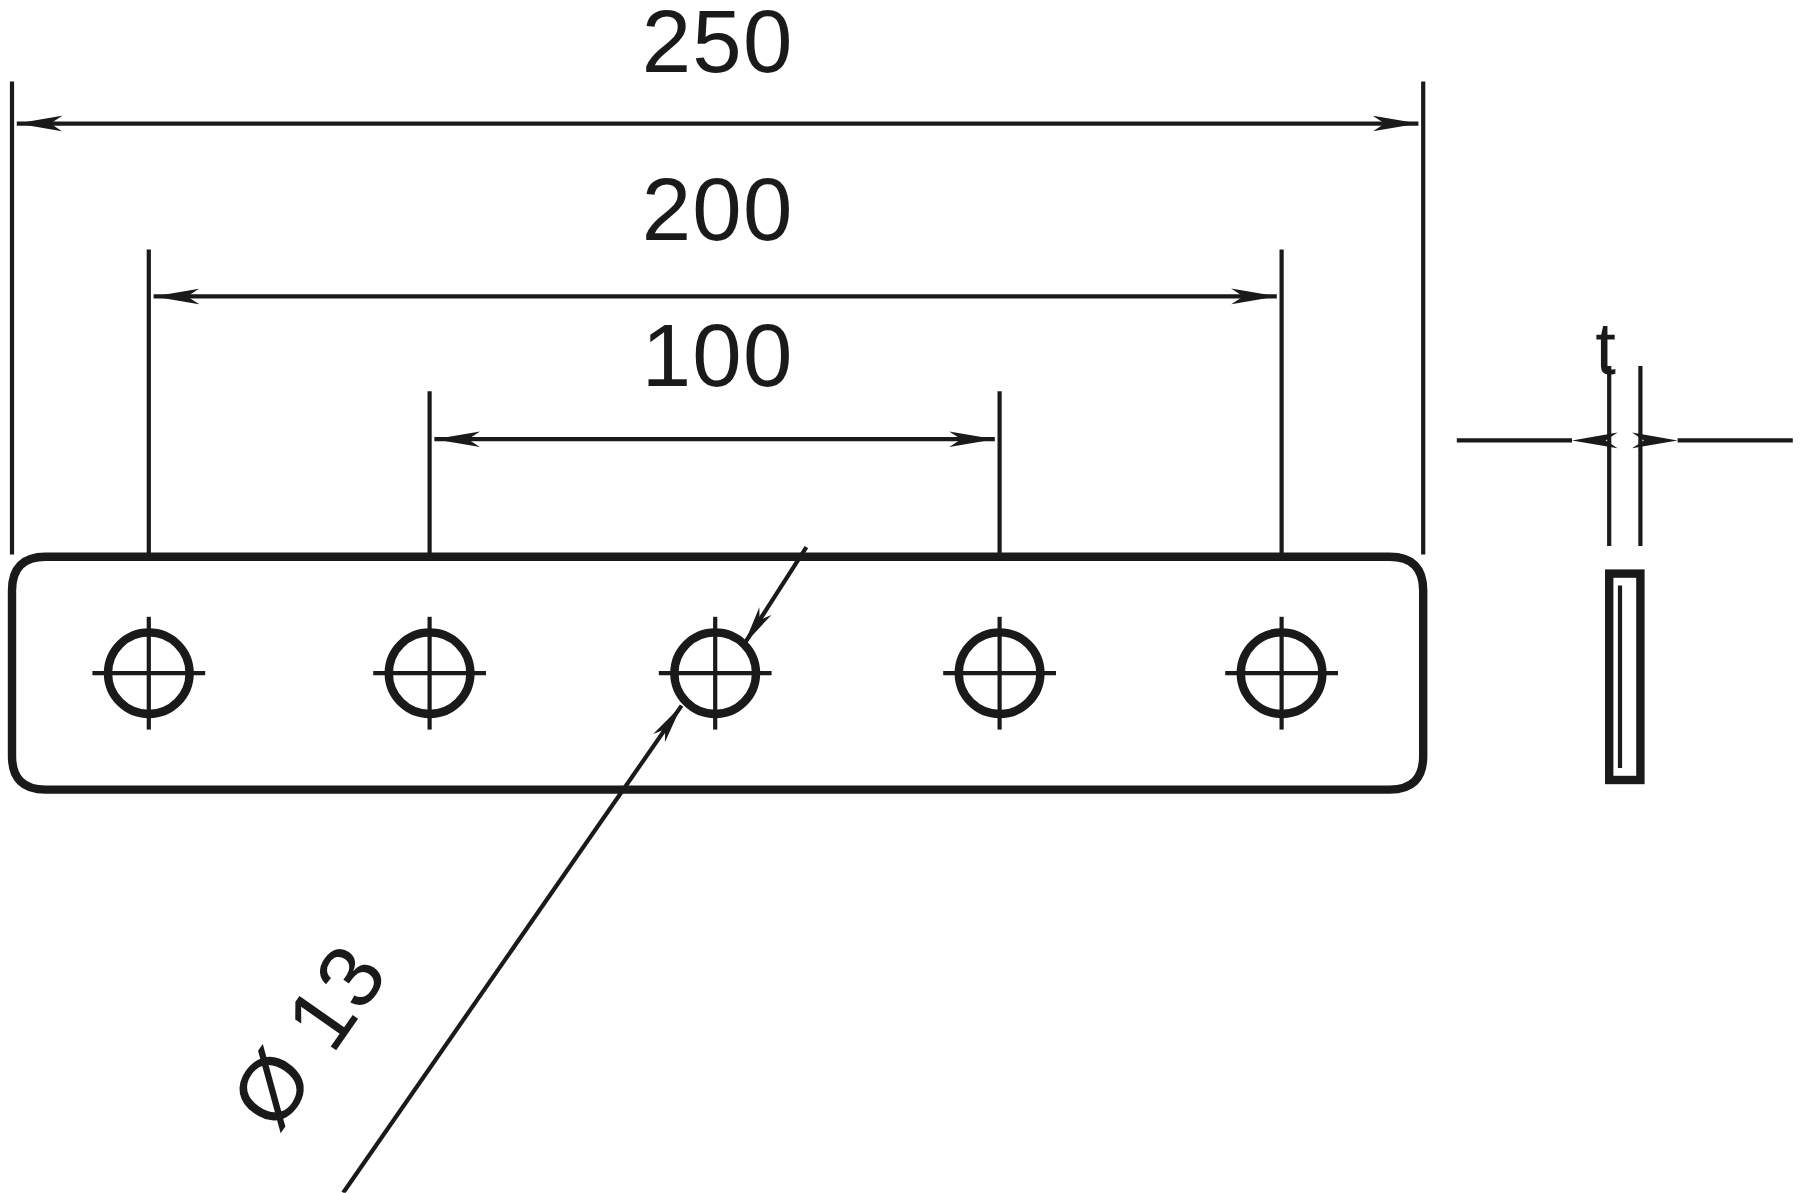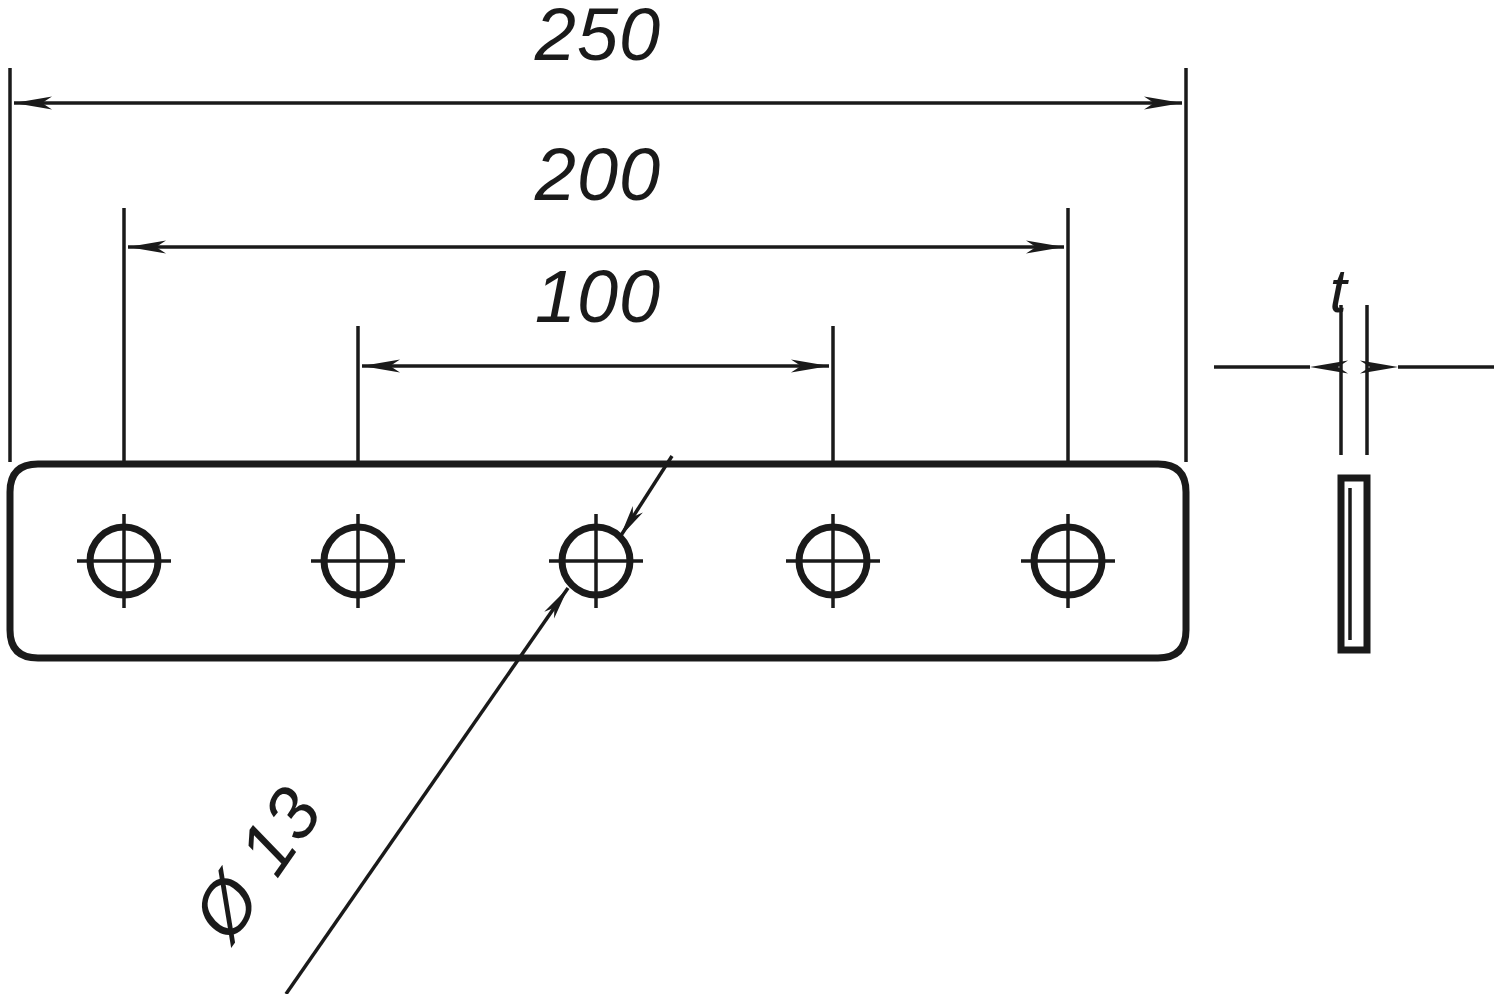--- a/index.html
+++ b/index.html
@@ -10,21 +10,20 @@
   body {
     width: 1500px;
     height: 994px;
     font-family: "Liberation Sans", sans-serif;
     overflow: hidden;
   }
   #drawing-root {
     position: relative;
     width: 1237px;
     height: 994px;
-    font-style: italic;
   }
   svg.cad {
     position: absolute;
     top: 0;
     left: 0;
     width: 1500px;
     height: 994px;
     display: block;
   }
   .dim-text {

